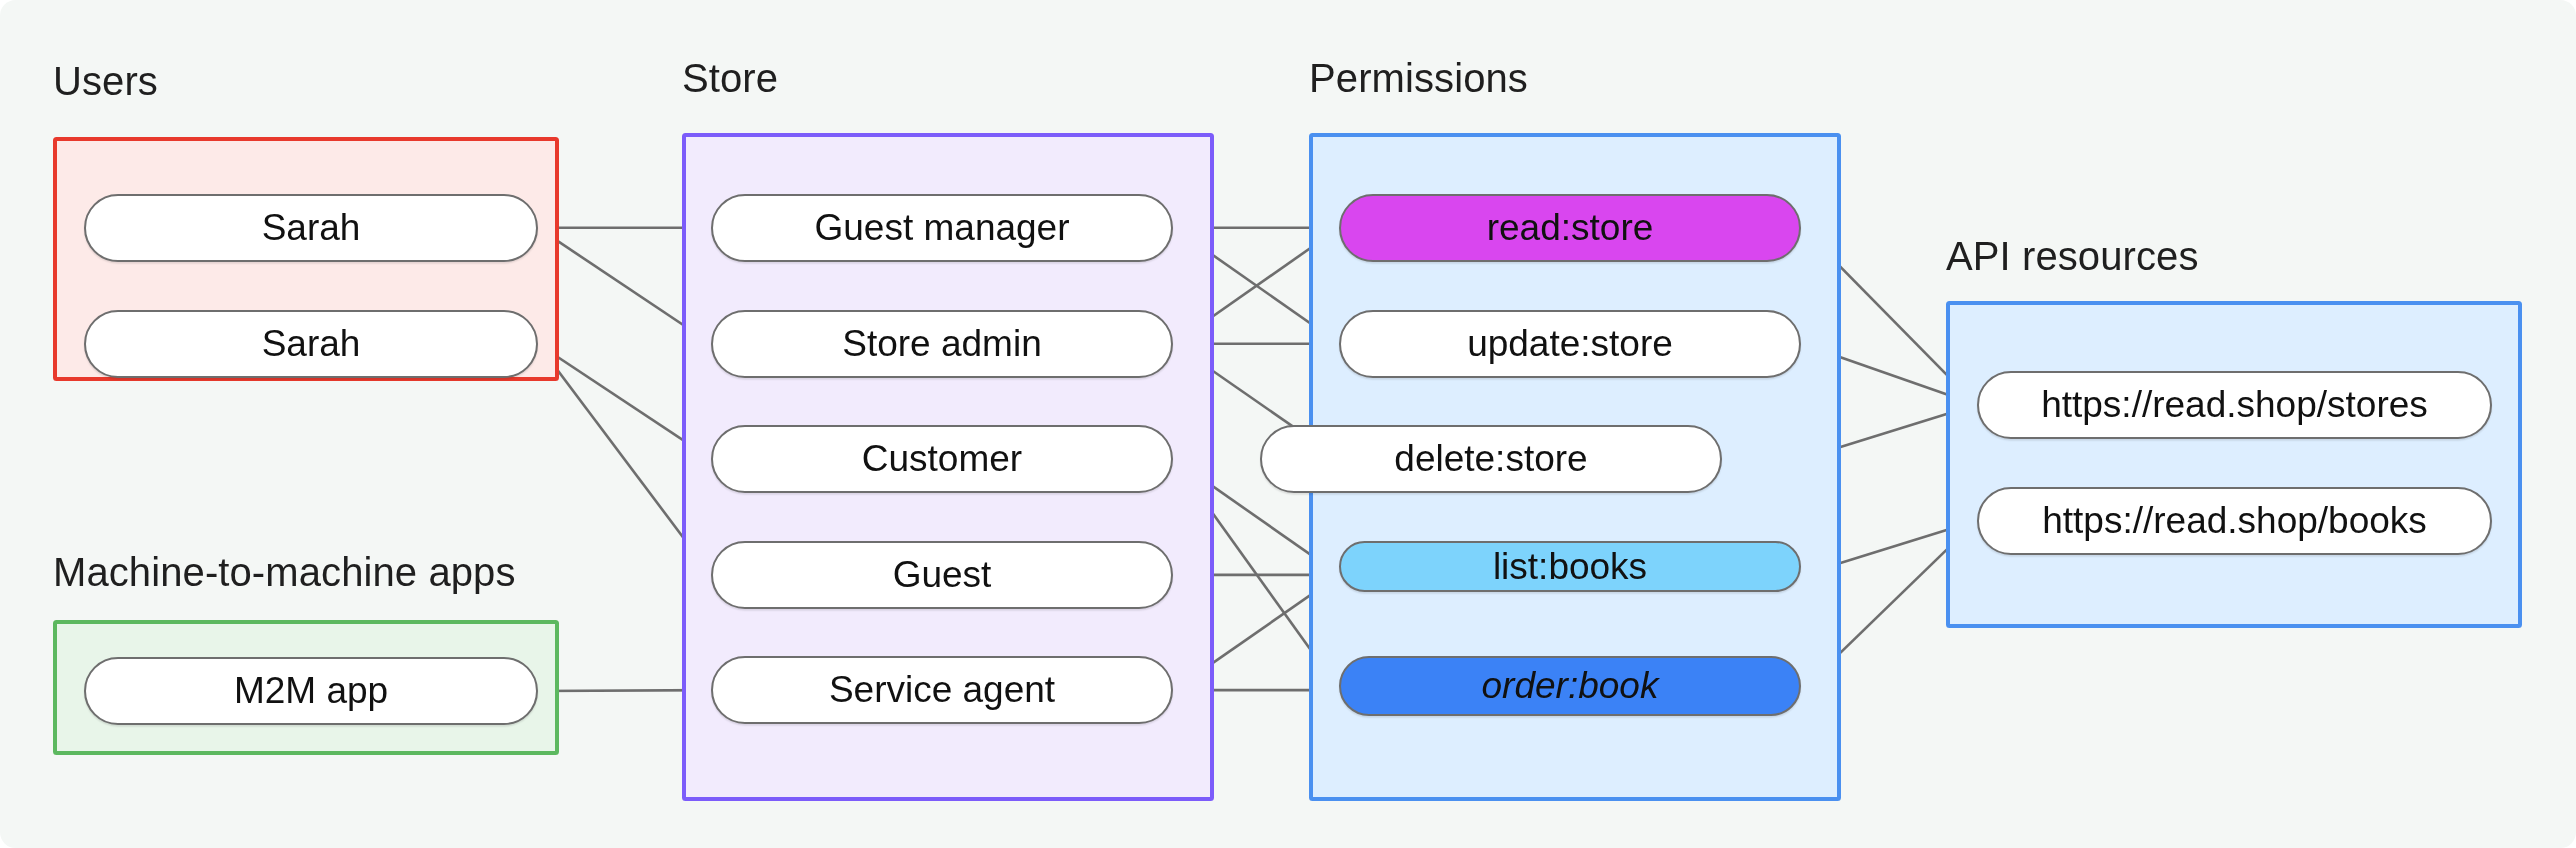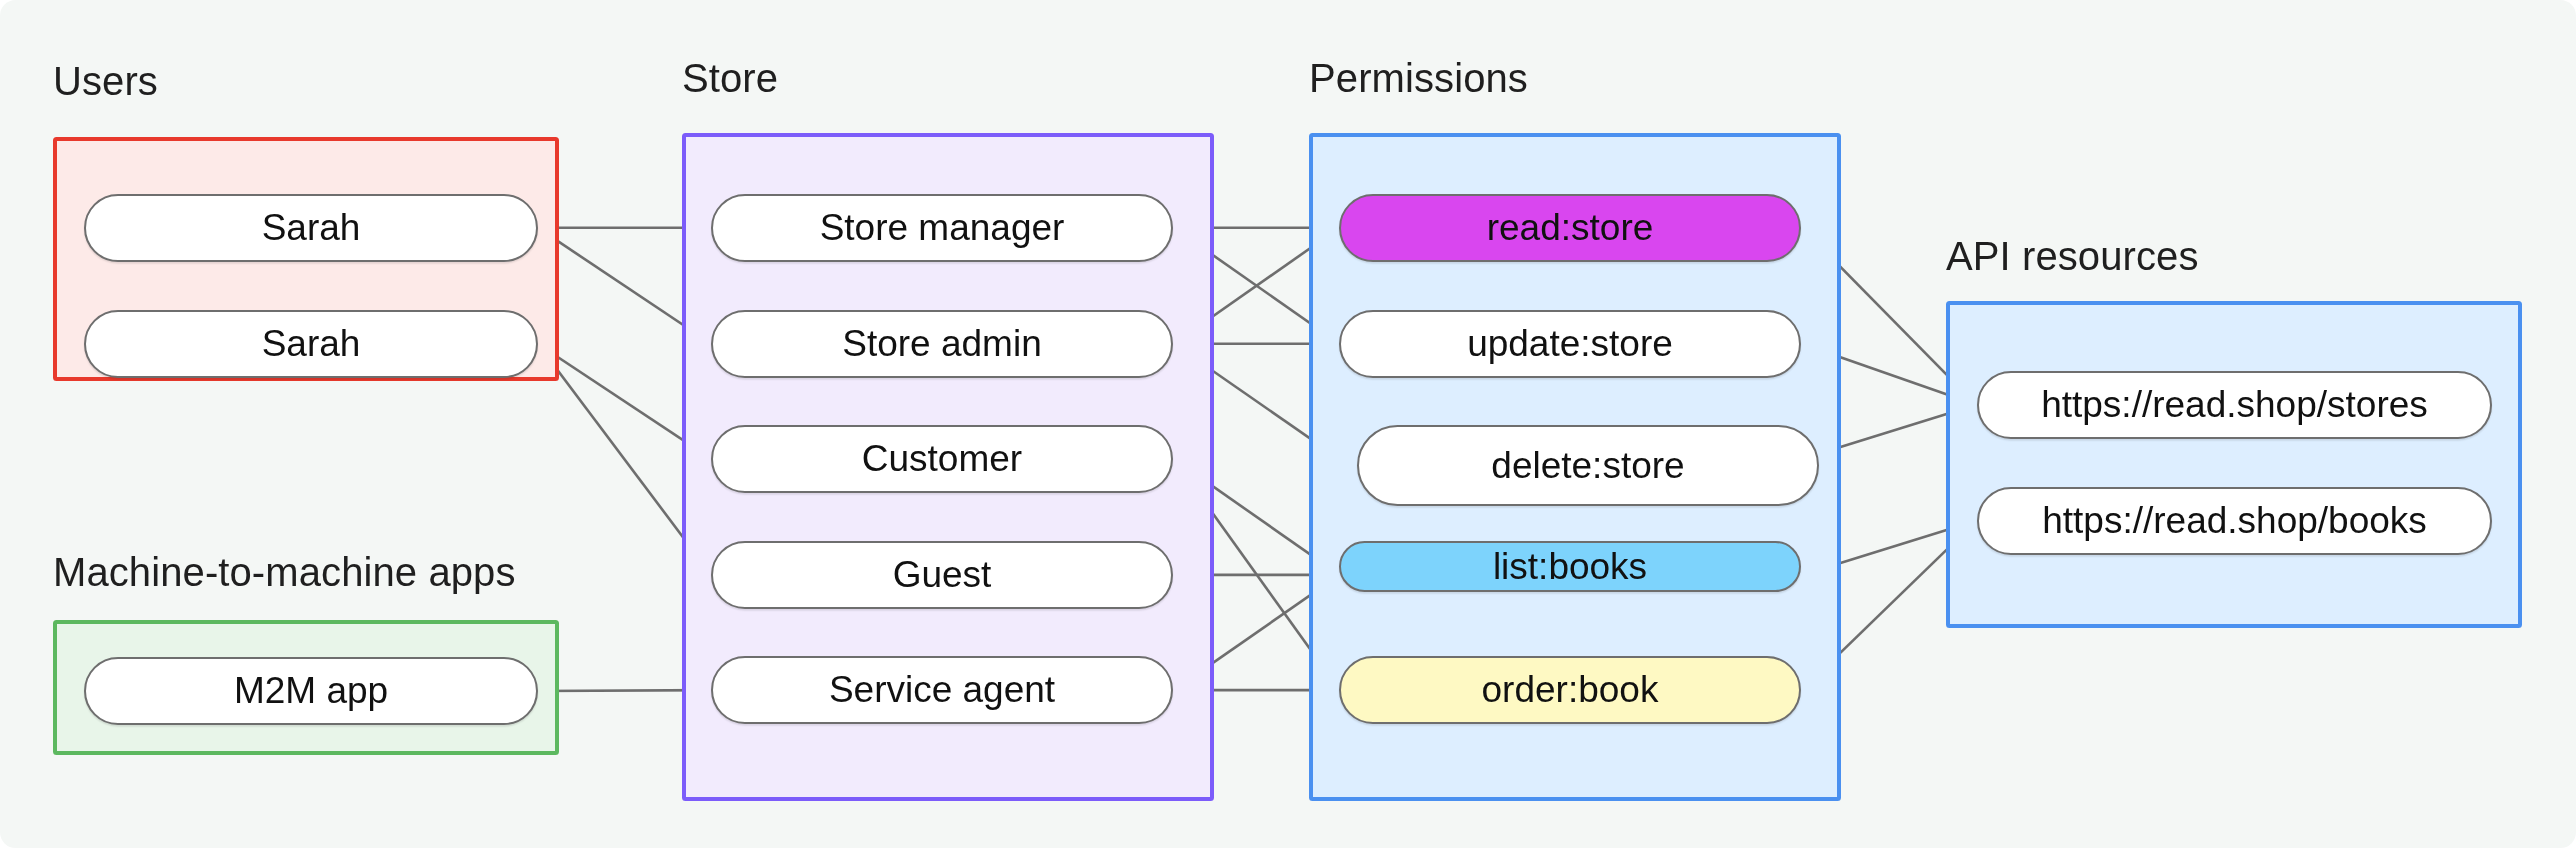--- a/index.html
+++ b/index.html
@@ -106,47 +106,47 @@
       <div class="pill" style="left: 84px; top: 194px; width: 454px; height: 68px; border-color: rgb(110, 110, 110); background: rgb(255, 255, 255);">
         <span>Sarah</span>
       </div>
       <div class="pill" style="left: 84px; top: 310px; width: 454px; height: 68px; border-color: rgb(110, 110, 110); background: rgb(255, 255, 255);">
         <span>Sarah</span>
       </div>
       <div class="pill" style="left: 84px; top: 657px; width: 454px; height: 68px; border-color: rgb(110, 110, 110); background: rgb(255, 255, 255); text-align: right;">
         <span>M2M app</span>
       </div>
       <div class="pill" style="left: 711px; top: 194px; width: 462px; height: 68px; border-color: rgb(110, 110, 110); background: rgb(255, 255, 255);">
-        <span>Store manager</span>
+        <span>Guest manager</span>
       </div>
       <div class="pill" style="left: 711px; top: 310px; width: 462px; height: 68px; border-color: rgb(110, 110, 110); background: rgb(255, 255, 255);">
         <span>Store admin</span>
       </div>
       <div class="pill" style="left: 711px; top: 425px; width: 462px; height: 68px; border-color: rgb(110, 110, 110); background: rgb(255, 255, 255);">
         <span>Customer</span>
       </div>
       <div class="pill" style="left: 711px; top: 541px; width: 462px; height: 68px; border-color: rgb(110, 110, 110); background: rgb(255, 255, 255);">
         <span>Guest</span>
       </div>
       <div class="pill" style="left: 711px; top: 656px; width: 462px; height: 68px; border-color: rgb(110, 110, 110); background: rgb(255, 255, 255);">
         <span>Service agent</span>
       </div>
       <div class="pill" style="left: 1339px; top: 194px; width: 462px; height: 68px; border-color: rgb(110, 110, 110); background: #d946ef;">
         <span>read:store</span>
       </div>
       <div class="pill" style="left: 1339px; top: 310px; width: 462px; height: 68px; border-color: rgb(110, 110, 110); background: rgb(255, 255, 255);">
         <span>update:store</span>
       </div>
-      <div class="pill" style="left: 1357px; top: 425px; width: 462px; height: 81px; border-color: rgb(110, 110, 110); background: rgb(255, 255, 255);">
+      <div class="pill" style="left: 1260px; top: 425px; width: 462px; height: 68px; border-color: rgb(110, 110, 110); background: rgb(255, 255, 255);">
         <span>delete:store</span>
       </div>
       <div class="pill" style="left: 1339px; top: 541px; width: 462px; height: 51px; border-color: rgb(110, 110, 110); background: #7dd3fc;">
         <span>list:books</span>
       </div>
-      <div class="pill" style="left: 1339px; top: 656px; width: 462px; height: 68px; border-color: rgb(110, 110, 110); background: #fef9c3;">
+      <div class="pill" style="left: 1339px; top: 656px; width: 462px; height: 60px; border-color: rgb(110, 110, 110); background: #3b82f6; font-style: italic;">
         <span>order:book</span>
       </div>
       <div class="pill" style="left: 1977px; top: 371px; width: 515px; height: 68px; border-color: rgb(110, 110, 110); background: rgb(255, 255, 255);">
         <span>https://read.shop/stores</span>
       </div>
       <div class="pill" style="left: 1977px; top: 487px; width: 515px; height: 68px; border-color: rgb(110, 110, 110); background: rgb(255, 255, 255);">
         <span>https://read.shop/books</span>
       </div>
     </div>
 </div>

